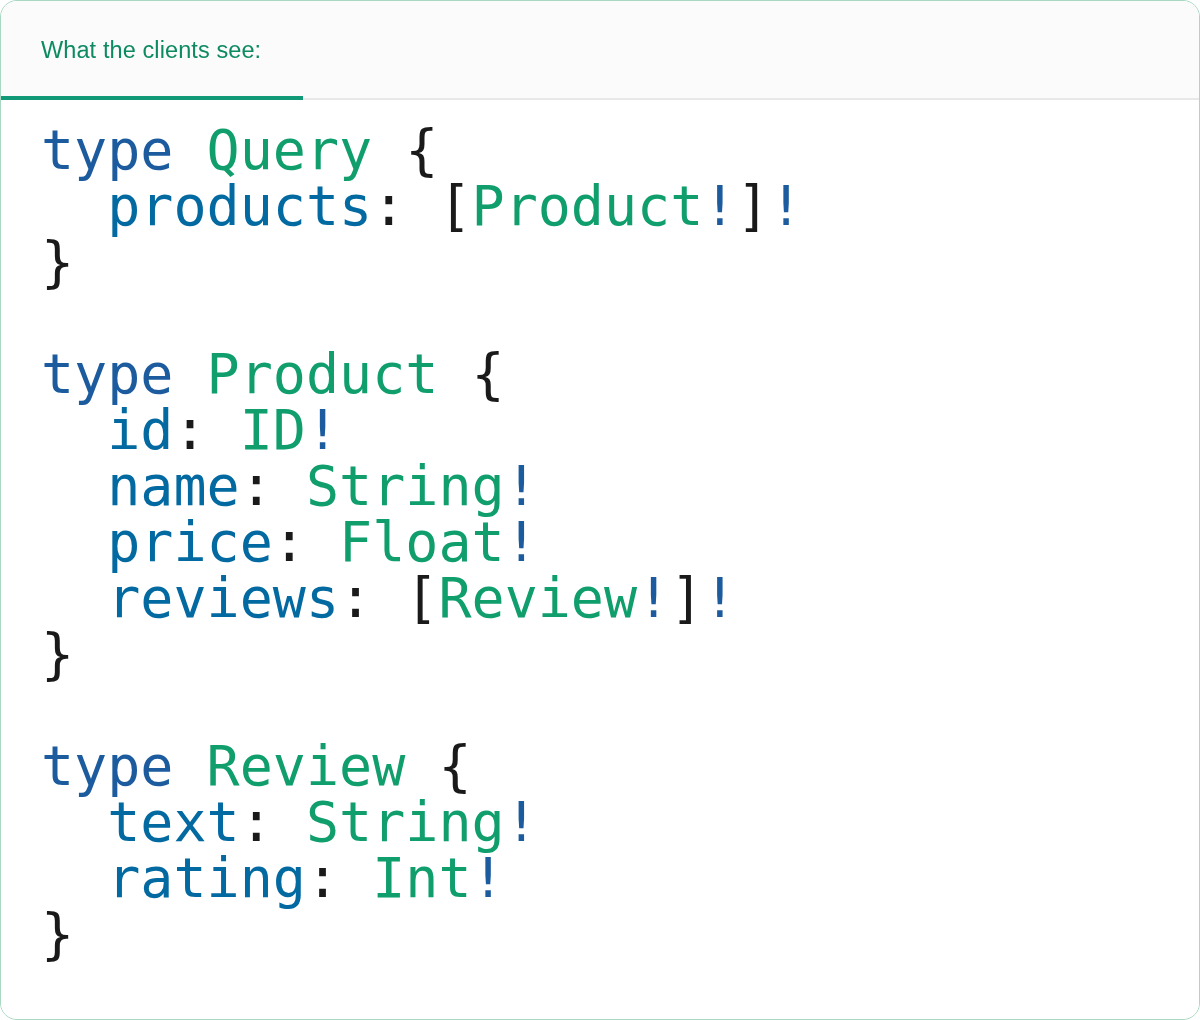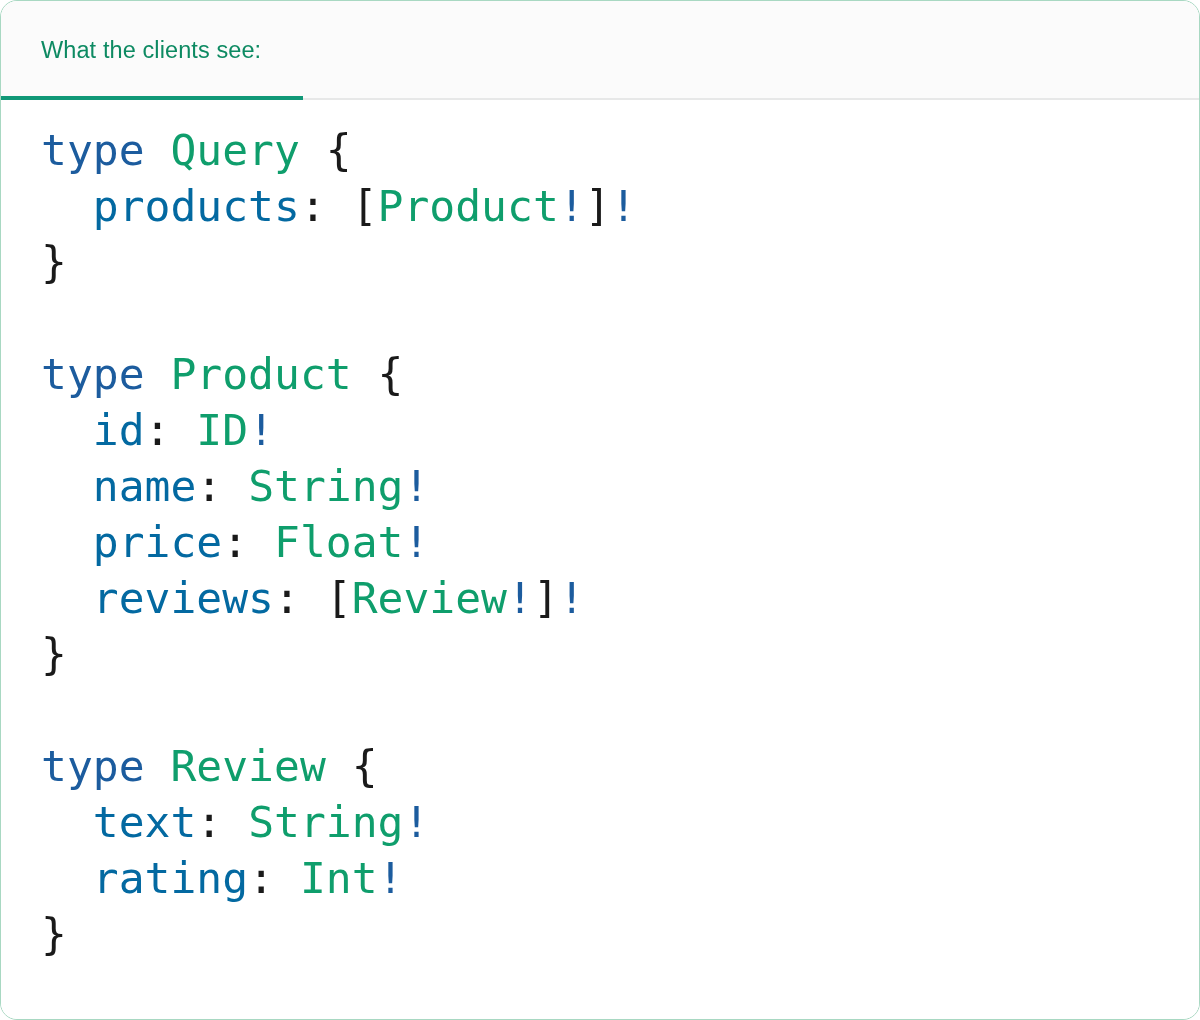--- a/index.html
+++ b/index.html
@@ -82,21 +82,21 @@
     flex: 1 1 auto;
     box-sizing: border-box;
     background: #ffffff;
     padding: 22px 0 0 0;
     overflow: hidden;
   }
   .code {
     margin: 0;
     padding: 0 0 0 40px;
     font-family: "DejaVu Sans Mono", monospace;
-    font-size: 43px;
+    font-size: 55px;
     line-height: 56px;
     white-space: pre;
     color: #1a1a1a;
     -webkit-font-smoothing: antialiased;
   }
   .code-line {
     min-height: 56px;
   }
   .code-line.blank {
     height: 56px;

